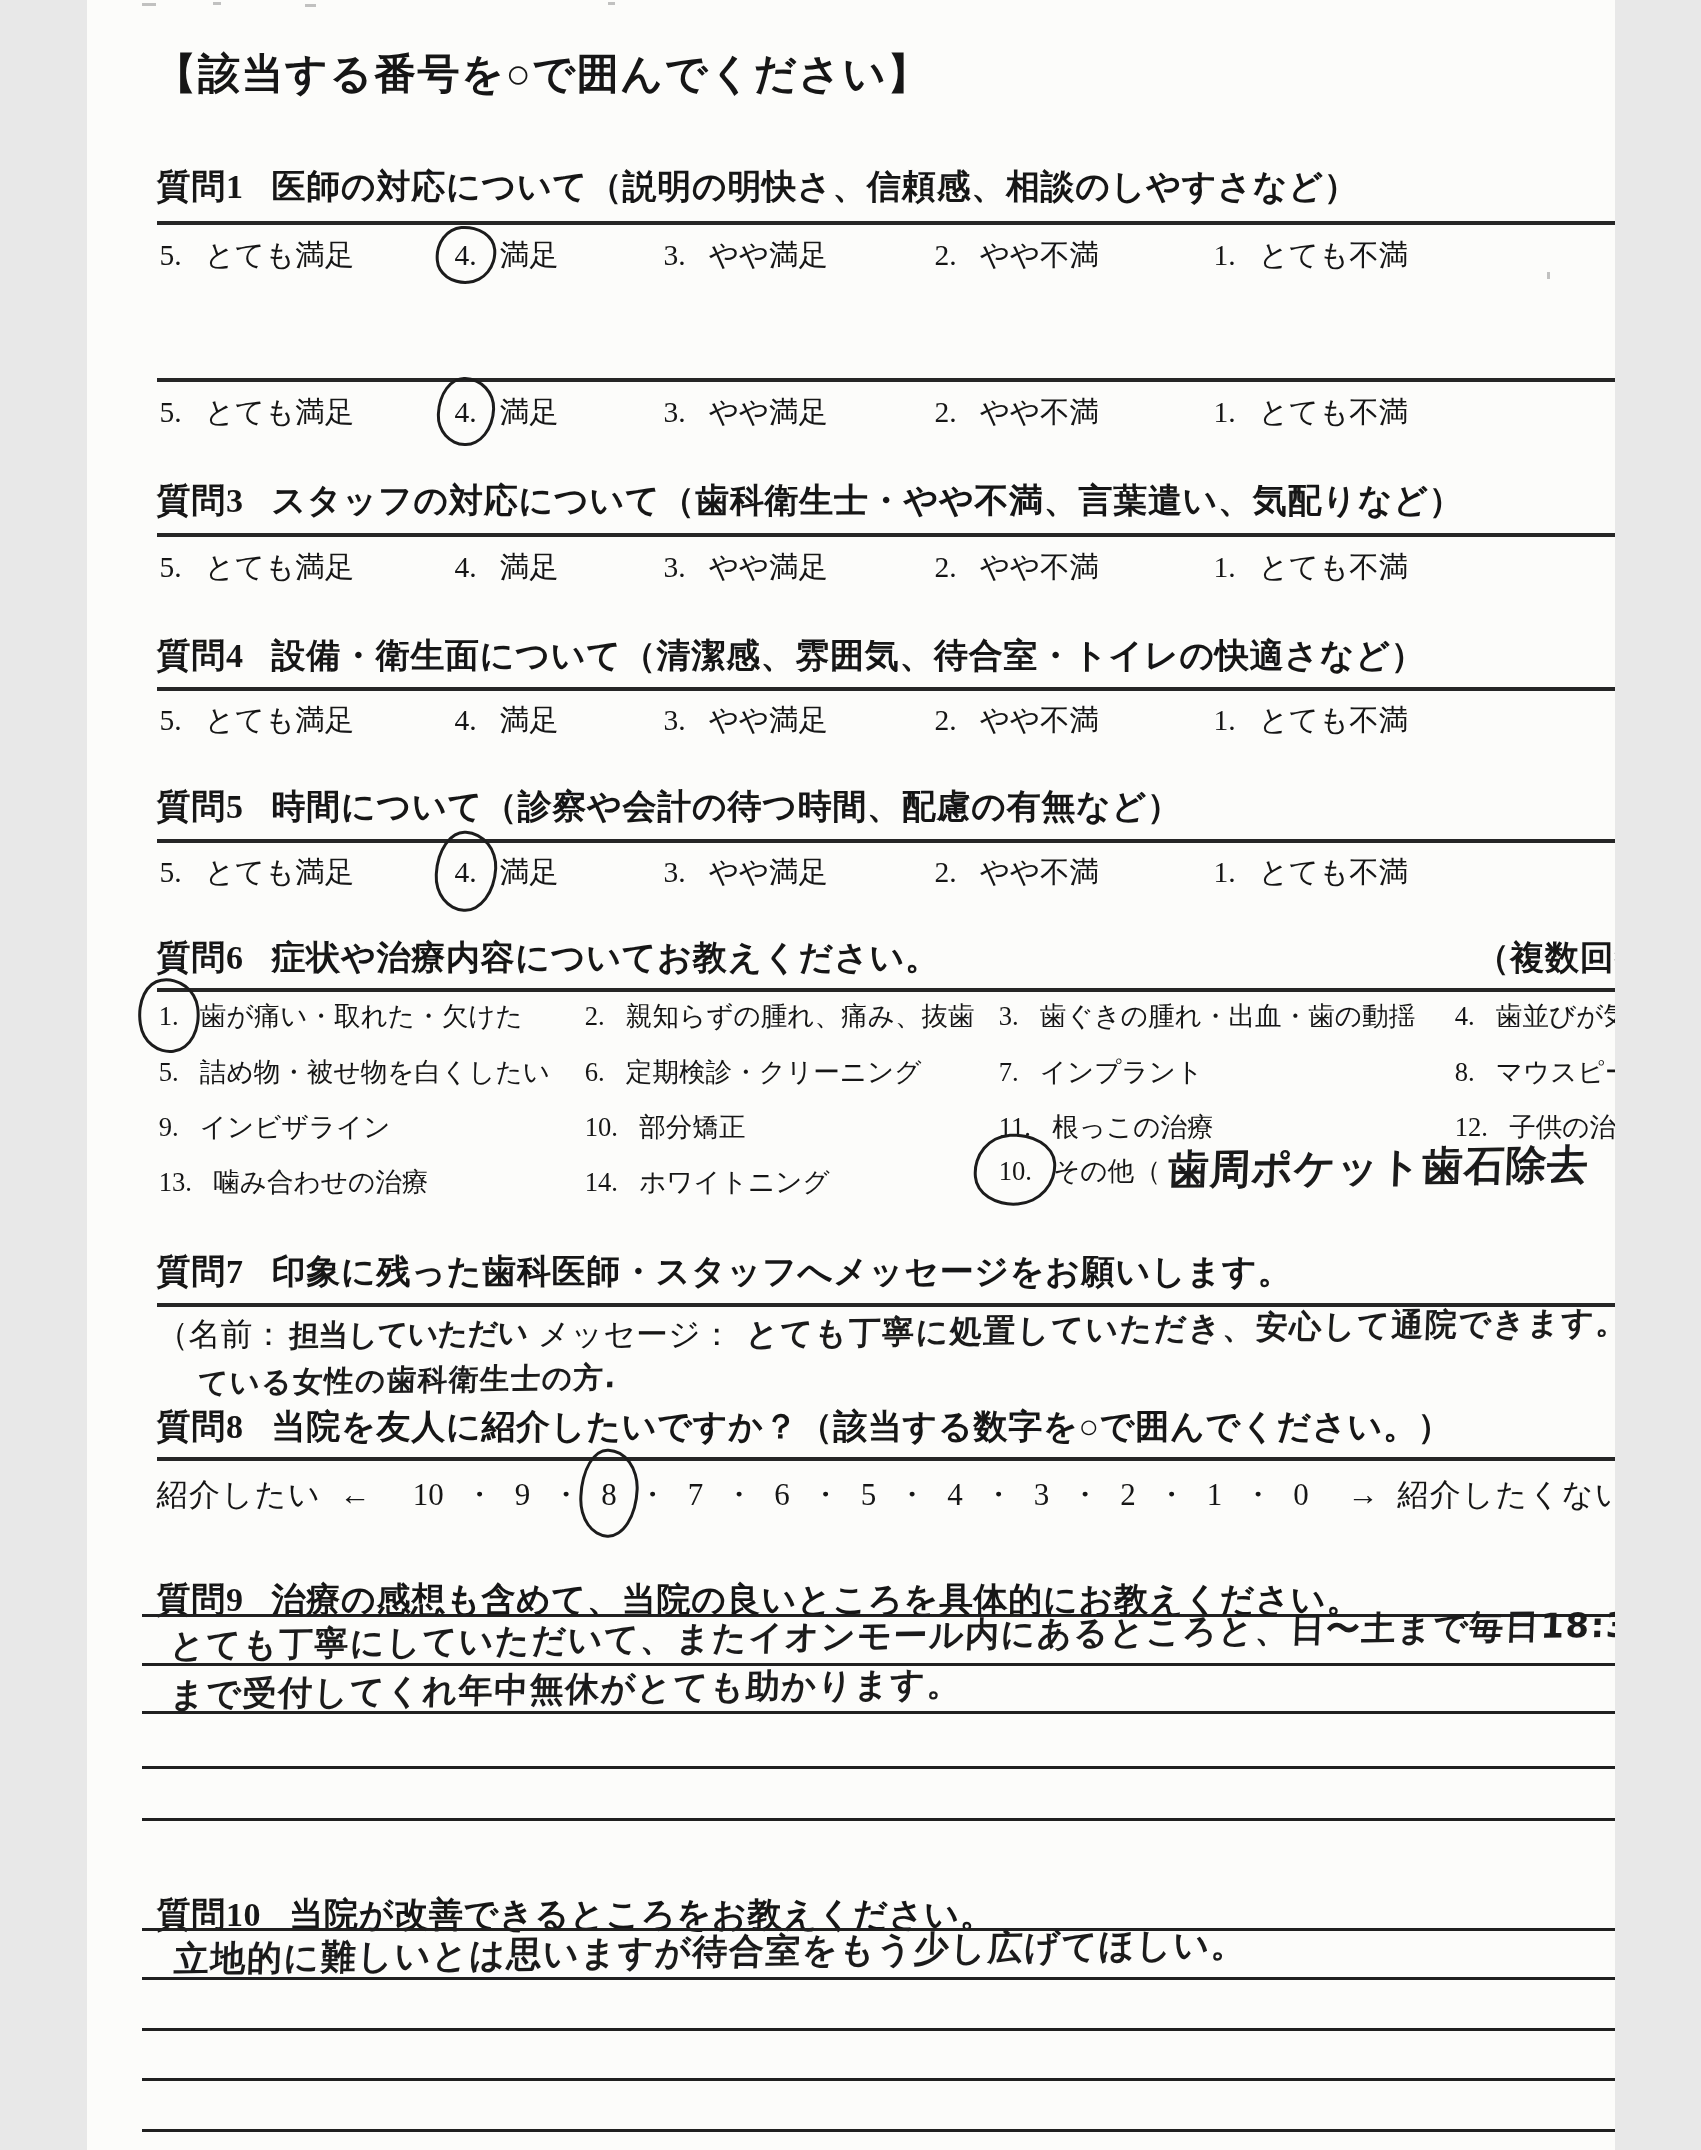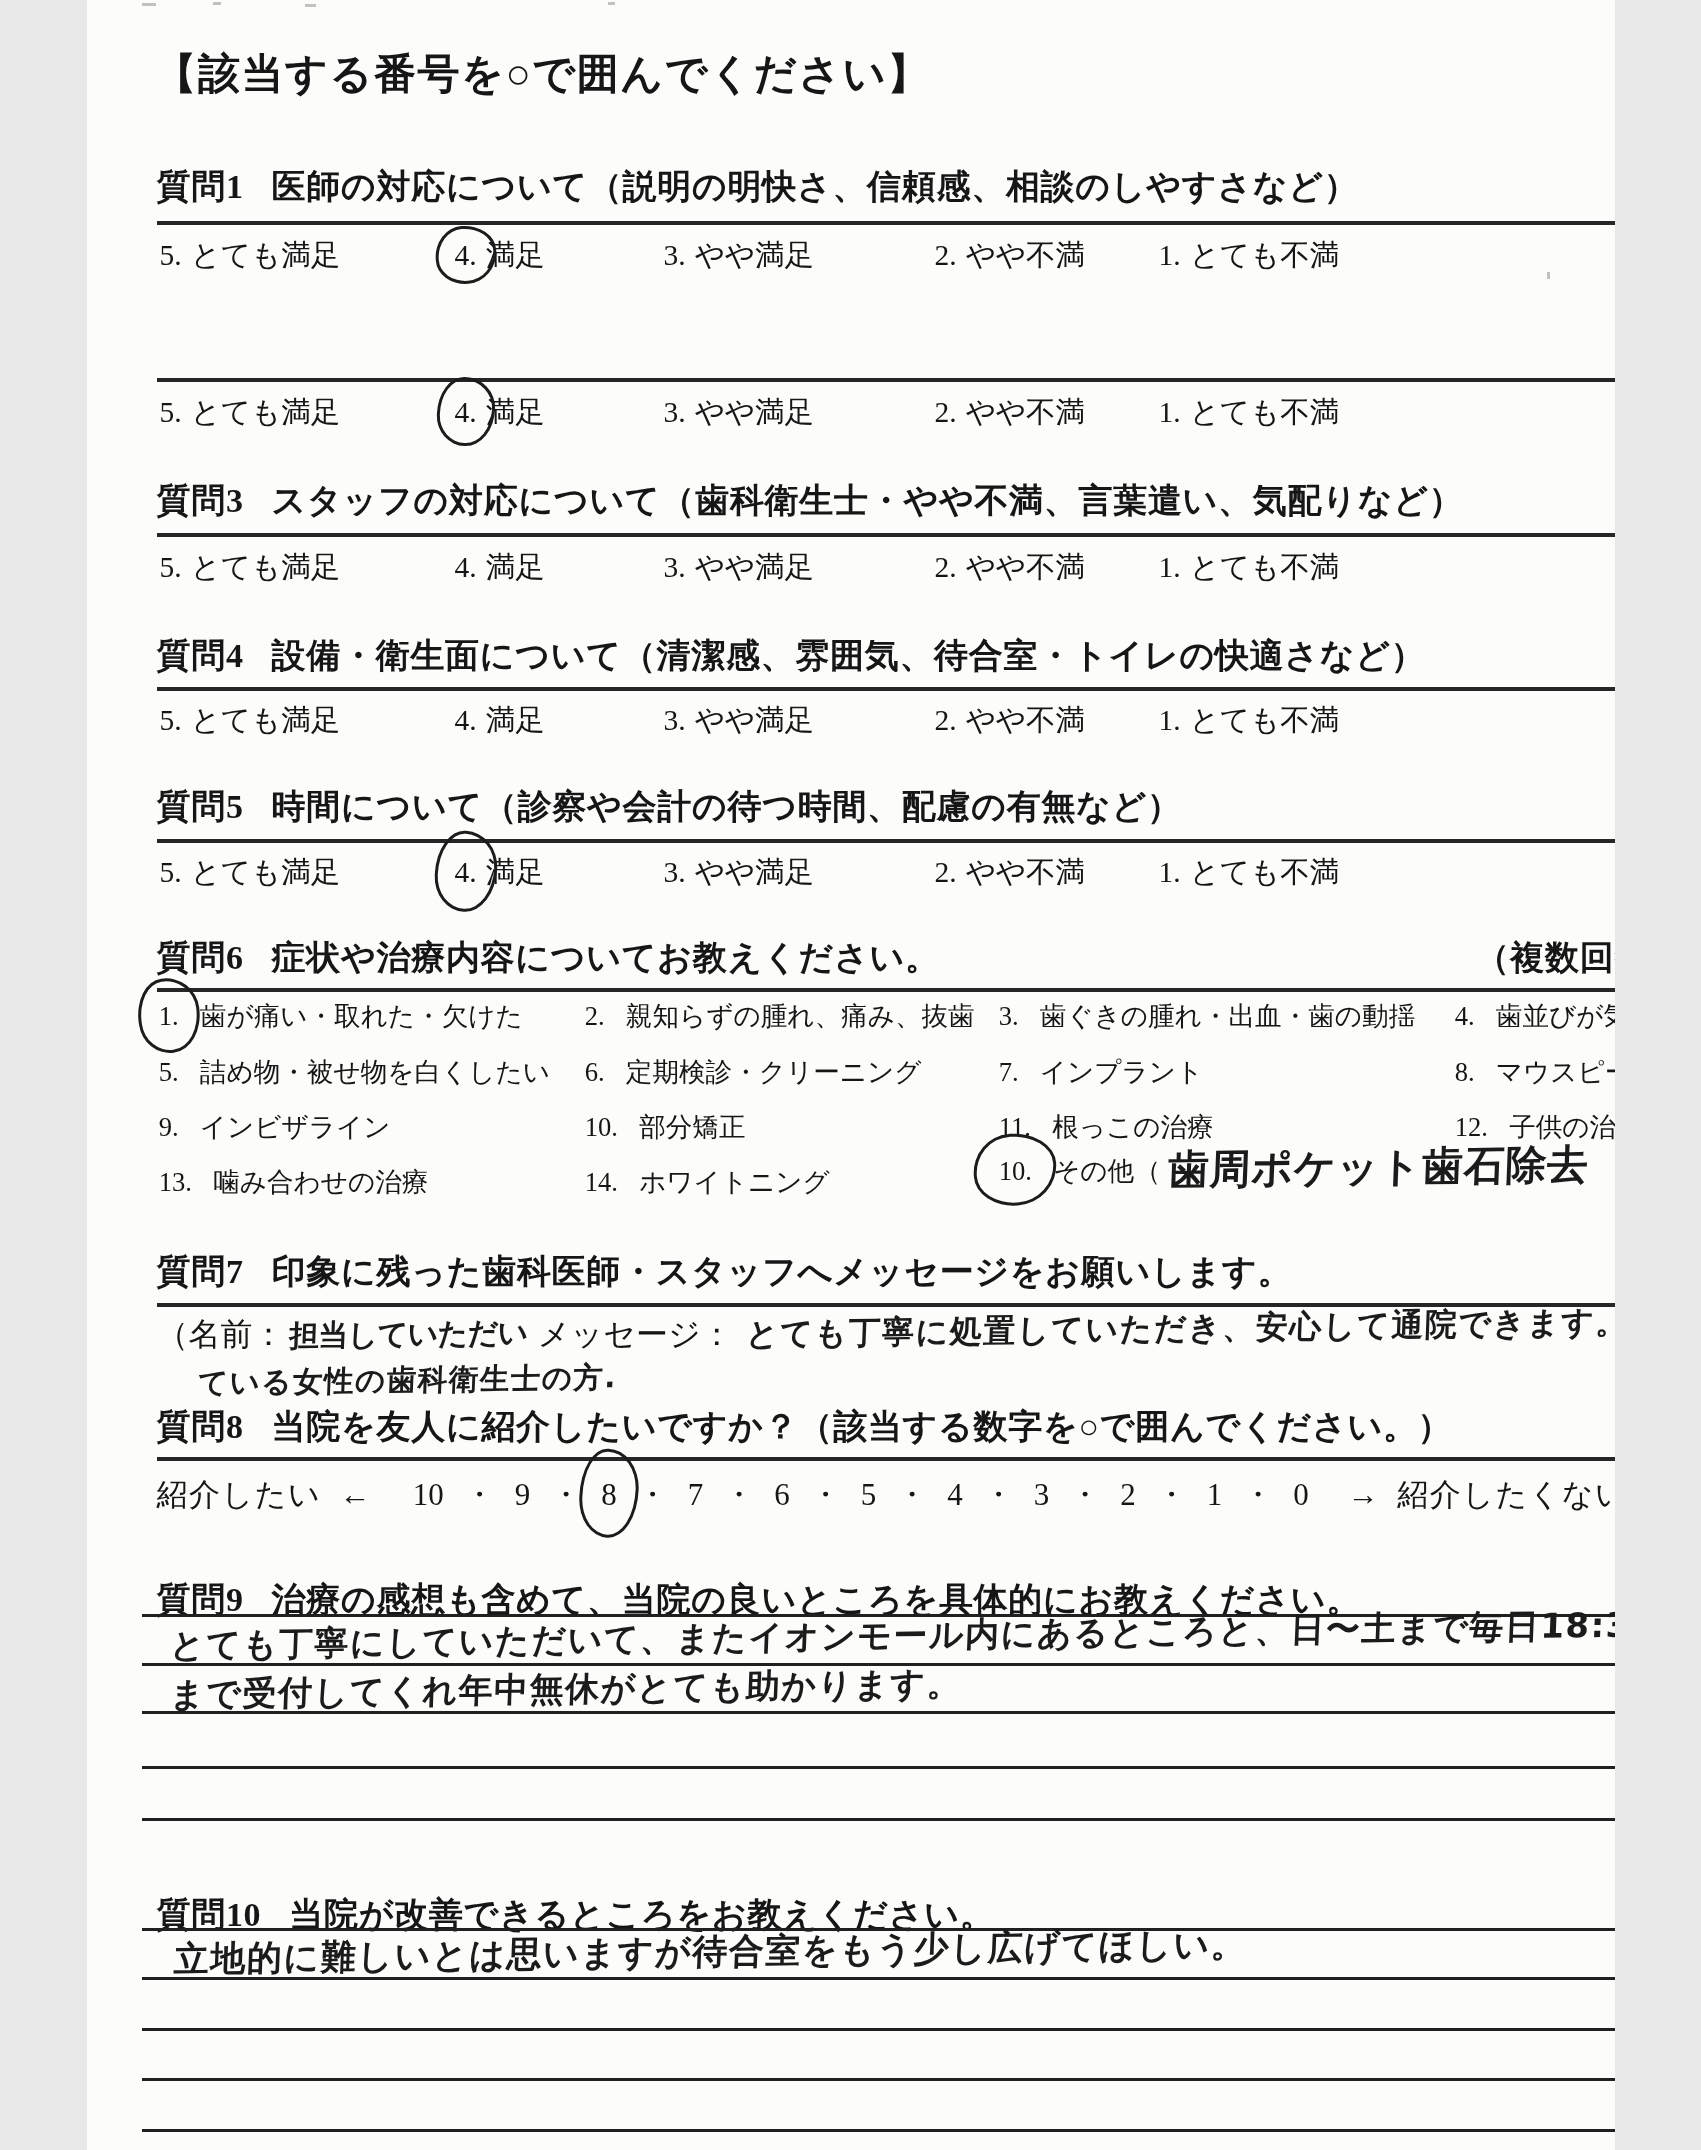--- a/index.html
+++ b/index.html
@@ -13,22 +13,22 @@
   .sec{position:absolute;left:70px;width:1562px;}
   .qhead{display:flex;gap:28px;align-items:baseline;font-size:34px;font-weight:600;letter-spacing:0.7px;white-space:nowrap;}
   .qhead .qtitle{font-weight:600;}
   .qhead .qnote{margin-left:auto;font-weight:600;text-align:right;}
   .rule{position:absolute;left:70px;width:1562px;height:3.7px;background:#262626;}
   .wline{position:absolute;left:55px;width:1574px;height:3px;background:#202020;}
   
   .optrow{position:absolute;left:70px;width:1562px;height:47px;font-size:29.5px;}
   .opt{position:absolute;top:0;white-space:nowrap;}
   .opt .n{position:relative;display:inline-block;padding:0 3px;}
-  .opt .t{margin-left:6px;}
-  .p0{left:0}.p1{left:295px}.p2{left:504px}.p3{left:775px}.p4{left:999px}
+  .opt .t{margin-left:20px;}
+  .p0{left:0}.p1{left:295px}.p2{left:504px}.p3{left:775px}.p4{left:1054px}
   
   .hand-circle{
     position:absolute;left:50%;top:50%;
     width:var(--w,52px);height:var(--h,52px);
     transform:translate(-50%,-52%) rotate(var(--r,0deg));
     border:3.7px solid #1c1c1c;
     border-radius:46% 54% 50% 50% / 55% 45% 56% 44%;
     pointer-events:none;
   }
   

